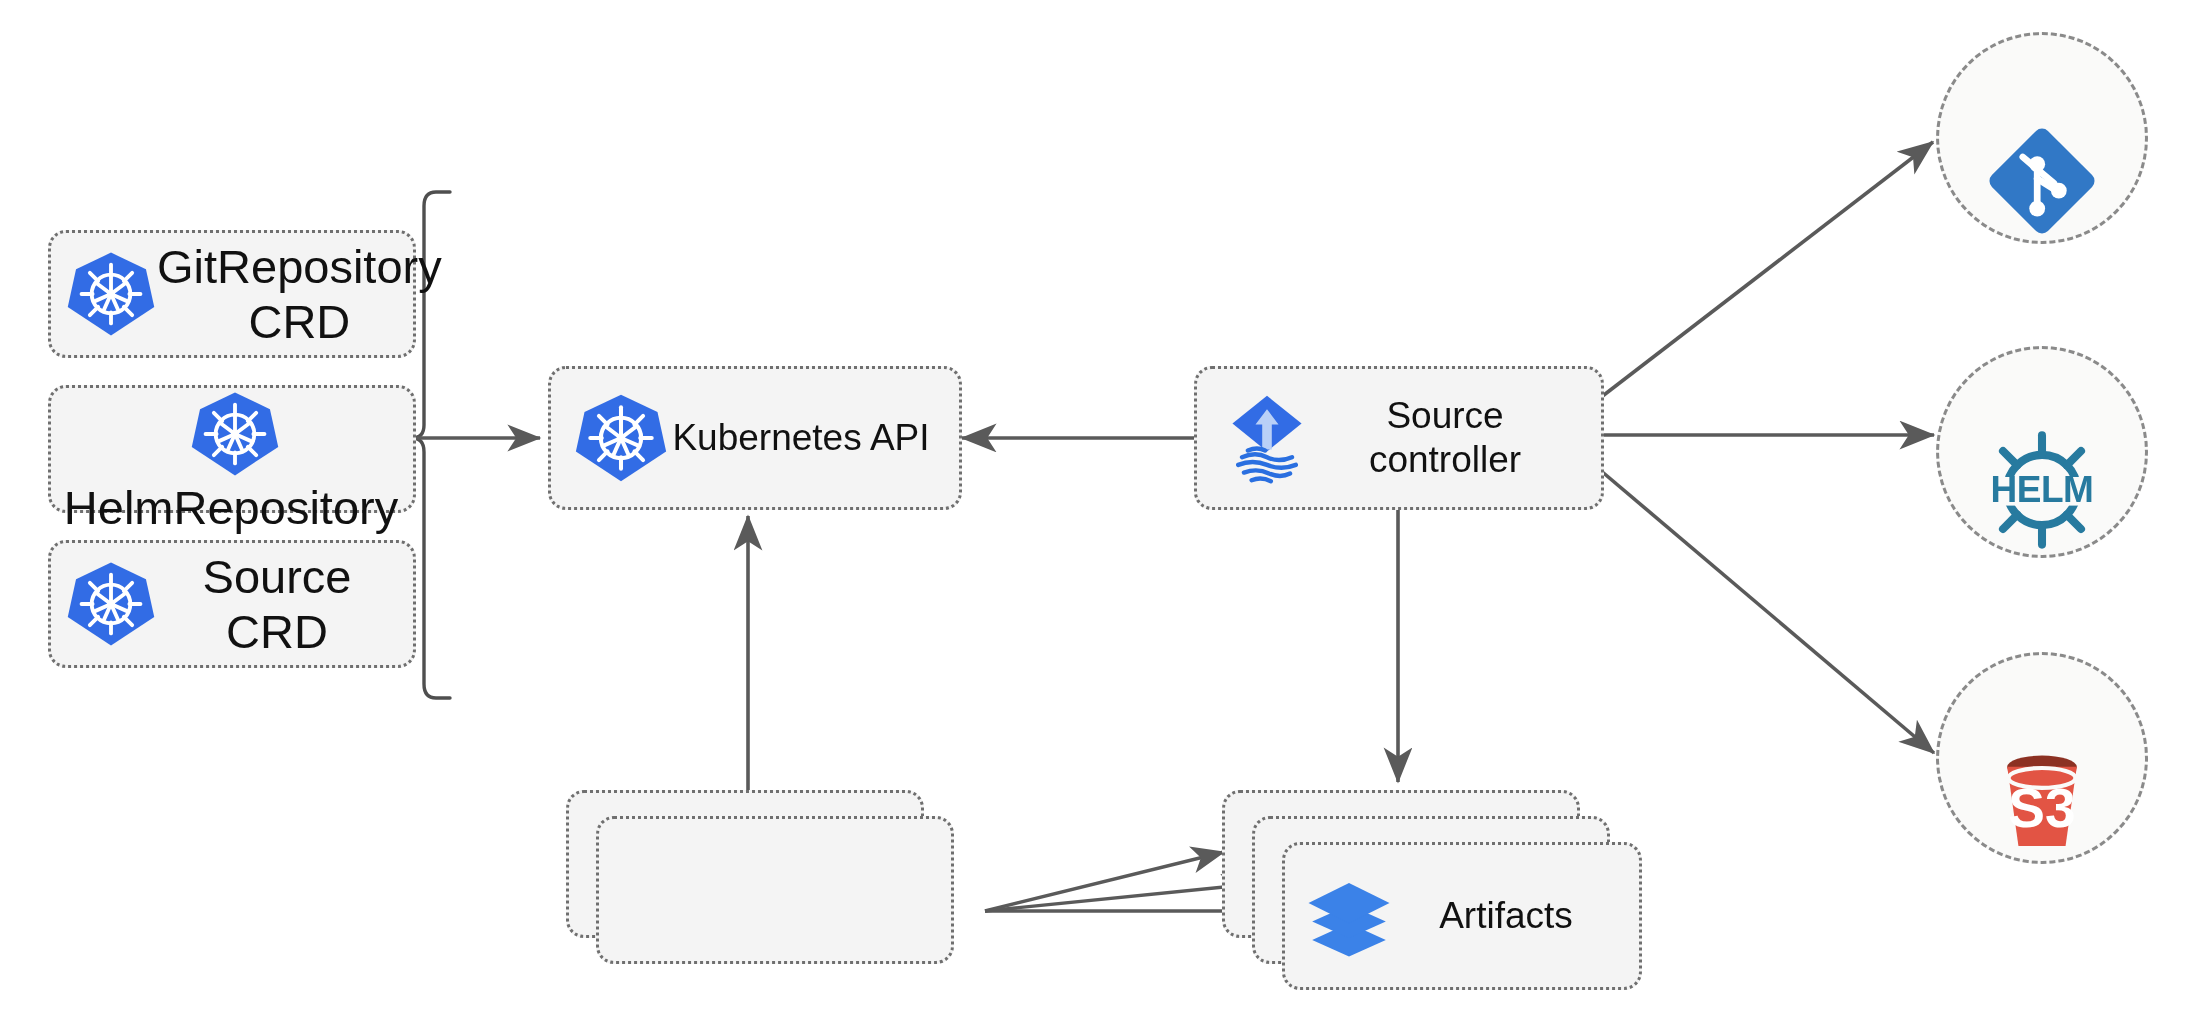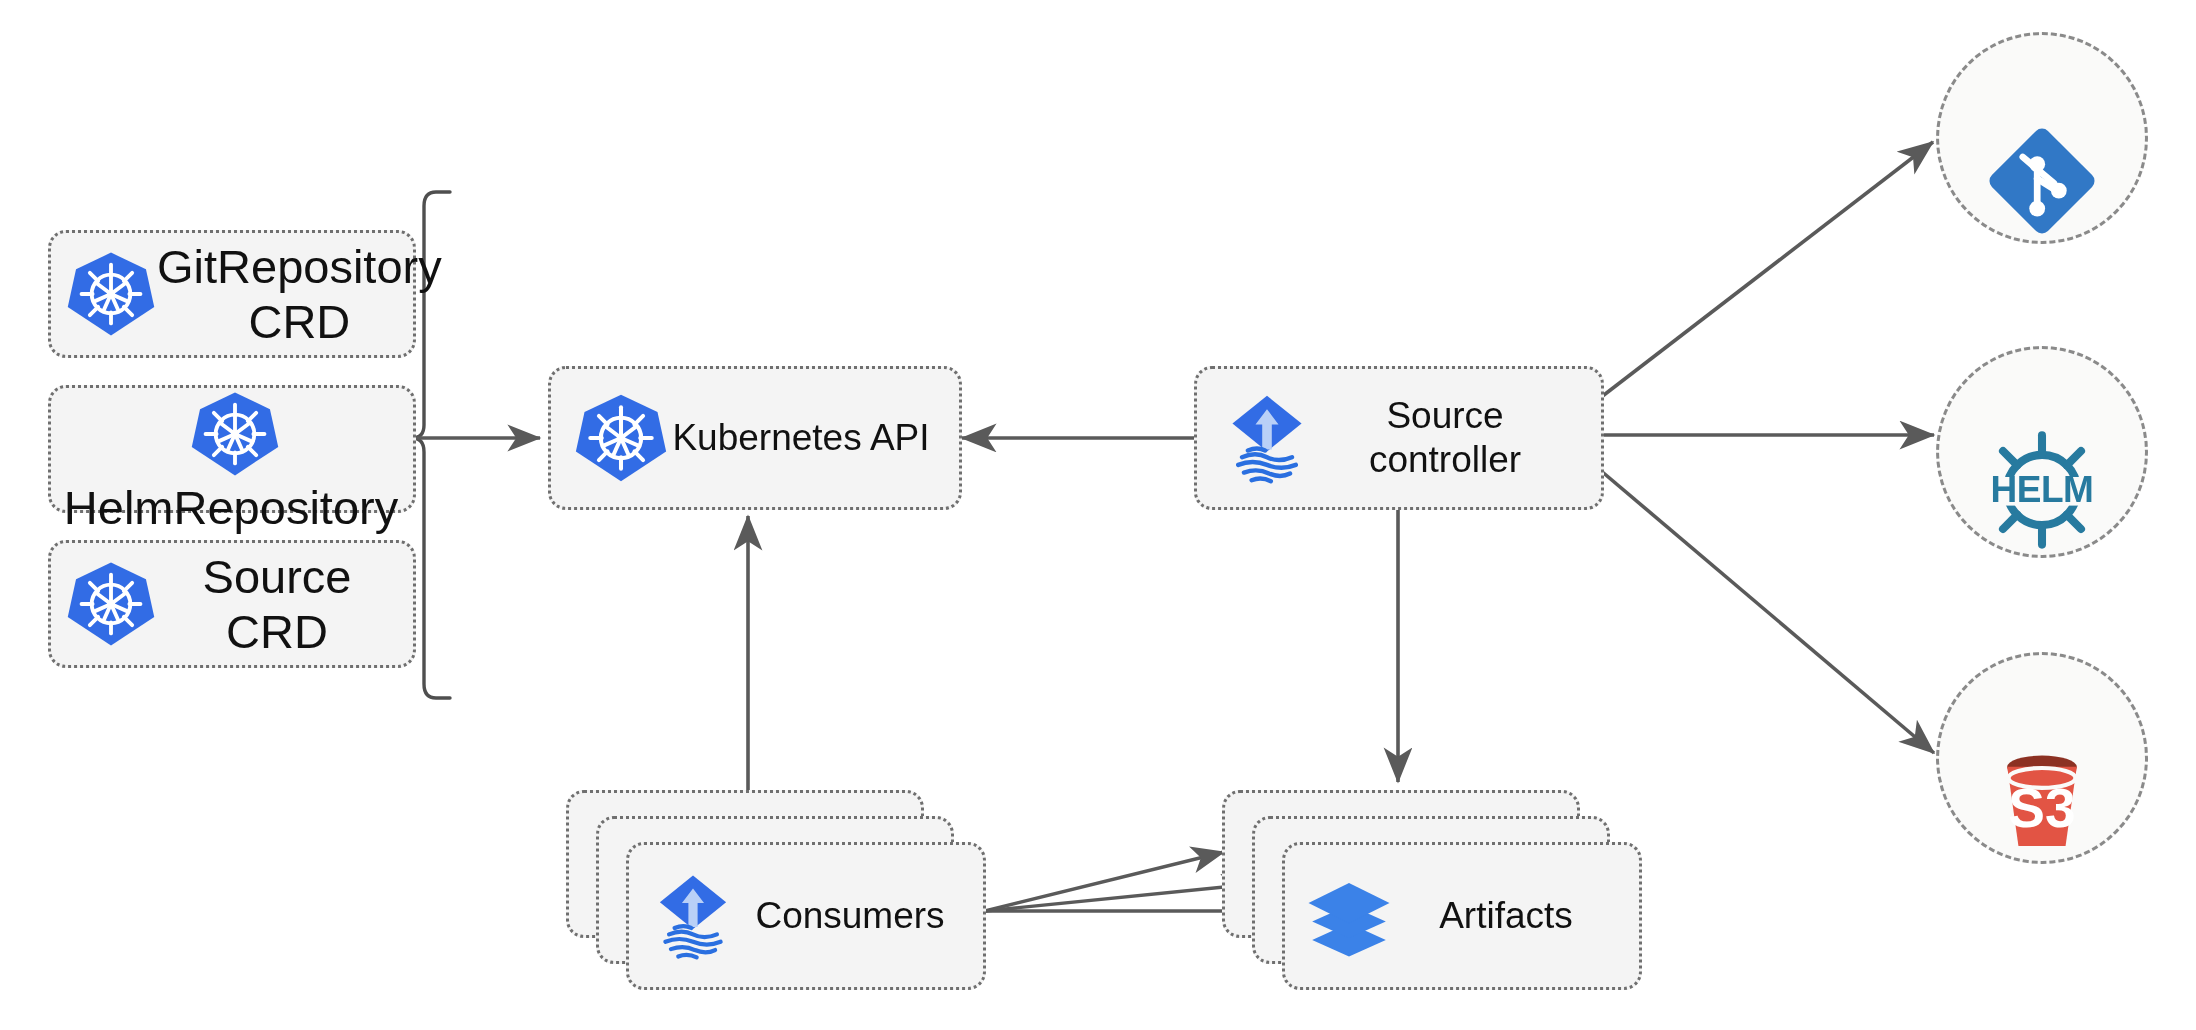--- a/index.html
+++ b/index.html
@@ -213,36 +213,20 @@
           <line x1="50" y1="50" x2="34" y2="38"></line>
         </g>
       </svg>
     </span>
     <span class="label">Kubernetes API</span>
   </div>
 
   <div class="stack" style="left:566px;top:790px;width:420px;height:200px;">
     <div class="card-back" style="left:0;top:0;width:358px;height:148px;"></div>
     <div class="card-back" style="left:30px;top:26px;width:358px;height:148px;"></div>
-    <div class="node" style="left:60px;top:52px;width:360px;height:148px;padding:0 14px 0 18px;">
-      <span class="ico">
-        <svg width="92" height="92" viewBox="0 0 100 100" aria-hidden="true">
-          <polygon points="50,6 86,35 50,64 14,35" fill="#326CE5"></polygon>
-          <path d="M50,20 L62,36 L55,36 L55,62 L45,62 L45,36 L38,36 Z" fill="#b9d0f7"></path>
-          <g stroke="#2a6fe0" stroke-width="4.6" stroke-linecap="round" fill="none">
-            <path d="M24,70 Q38,64 50,70 Q62,76 76,70"></path>
-            <path d="M20,78 Q35,72 50,78 Q65,84 80,78"></path>
-            <path d="M26,86 Q40,81 52,87 Q64,92 74,87"></path>
-            <path d="M34,94 Q44,90 54,95"></path>
-            <path d="M30,63 Q40,59 48,63"></path>
-          </g>
-        </svg>
-      </span>
-      <span class="label">Consumers</span>
-    </div>
   </div>
 
   <div class="stack" style="left:1222px;top:790px;width:420px;height:200px;">
     <div class="card-back" style="left:0;top:0;width:358px;height:148px;"></div>
     <div class="card-back" style="left:30px;top:26px;width:358px;height:148px;"></div>
     <div class="node" style="left:60px;top:52px;width:360px;height:148px;padding:0 14px 0 18px;">
       <span class="ico">
         <svg width="92" height="92" viewBox="0 0 100 100" aria-hidden="true">
           <polygon points="50,58 90,76 50,94 10,76" fill="#3B82E8"></polygon>
           <polygon points="50,38 90,56 50,74 10,56" fill="#3B82E8"></polygon>

